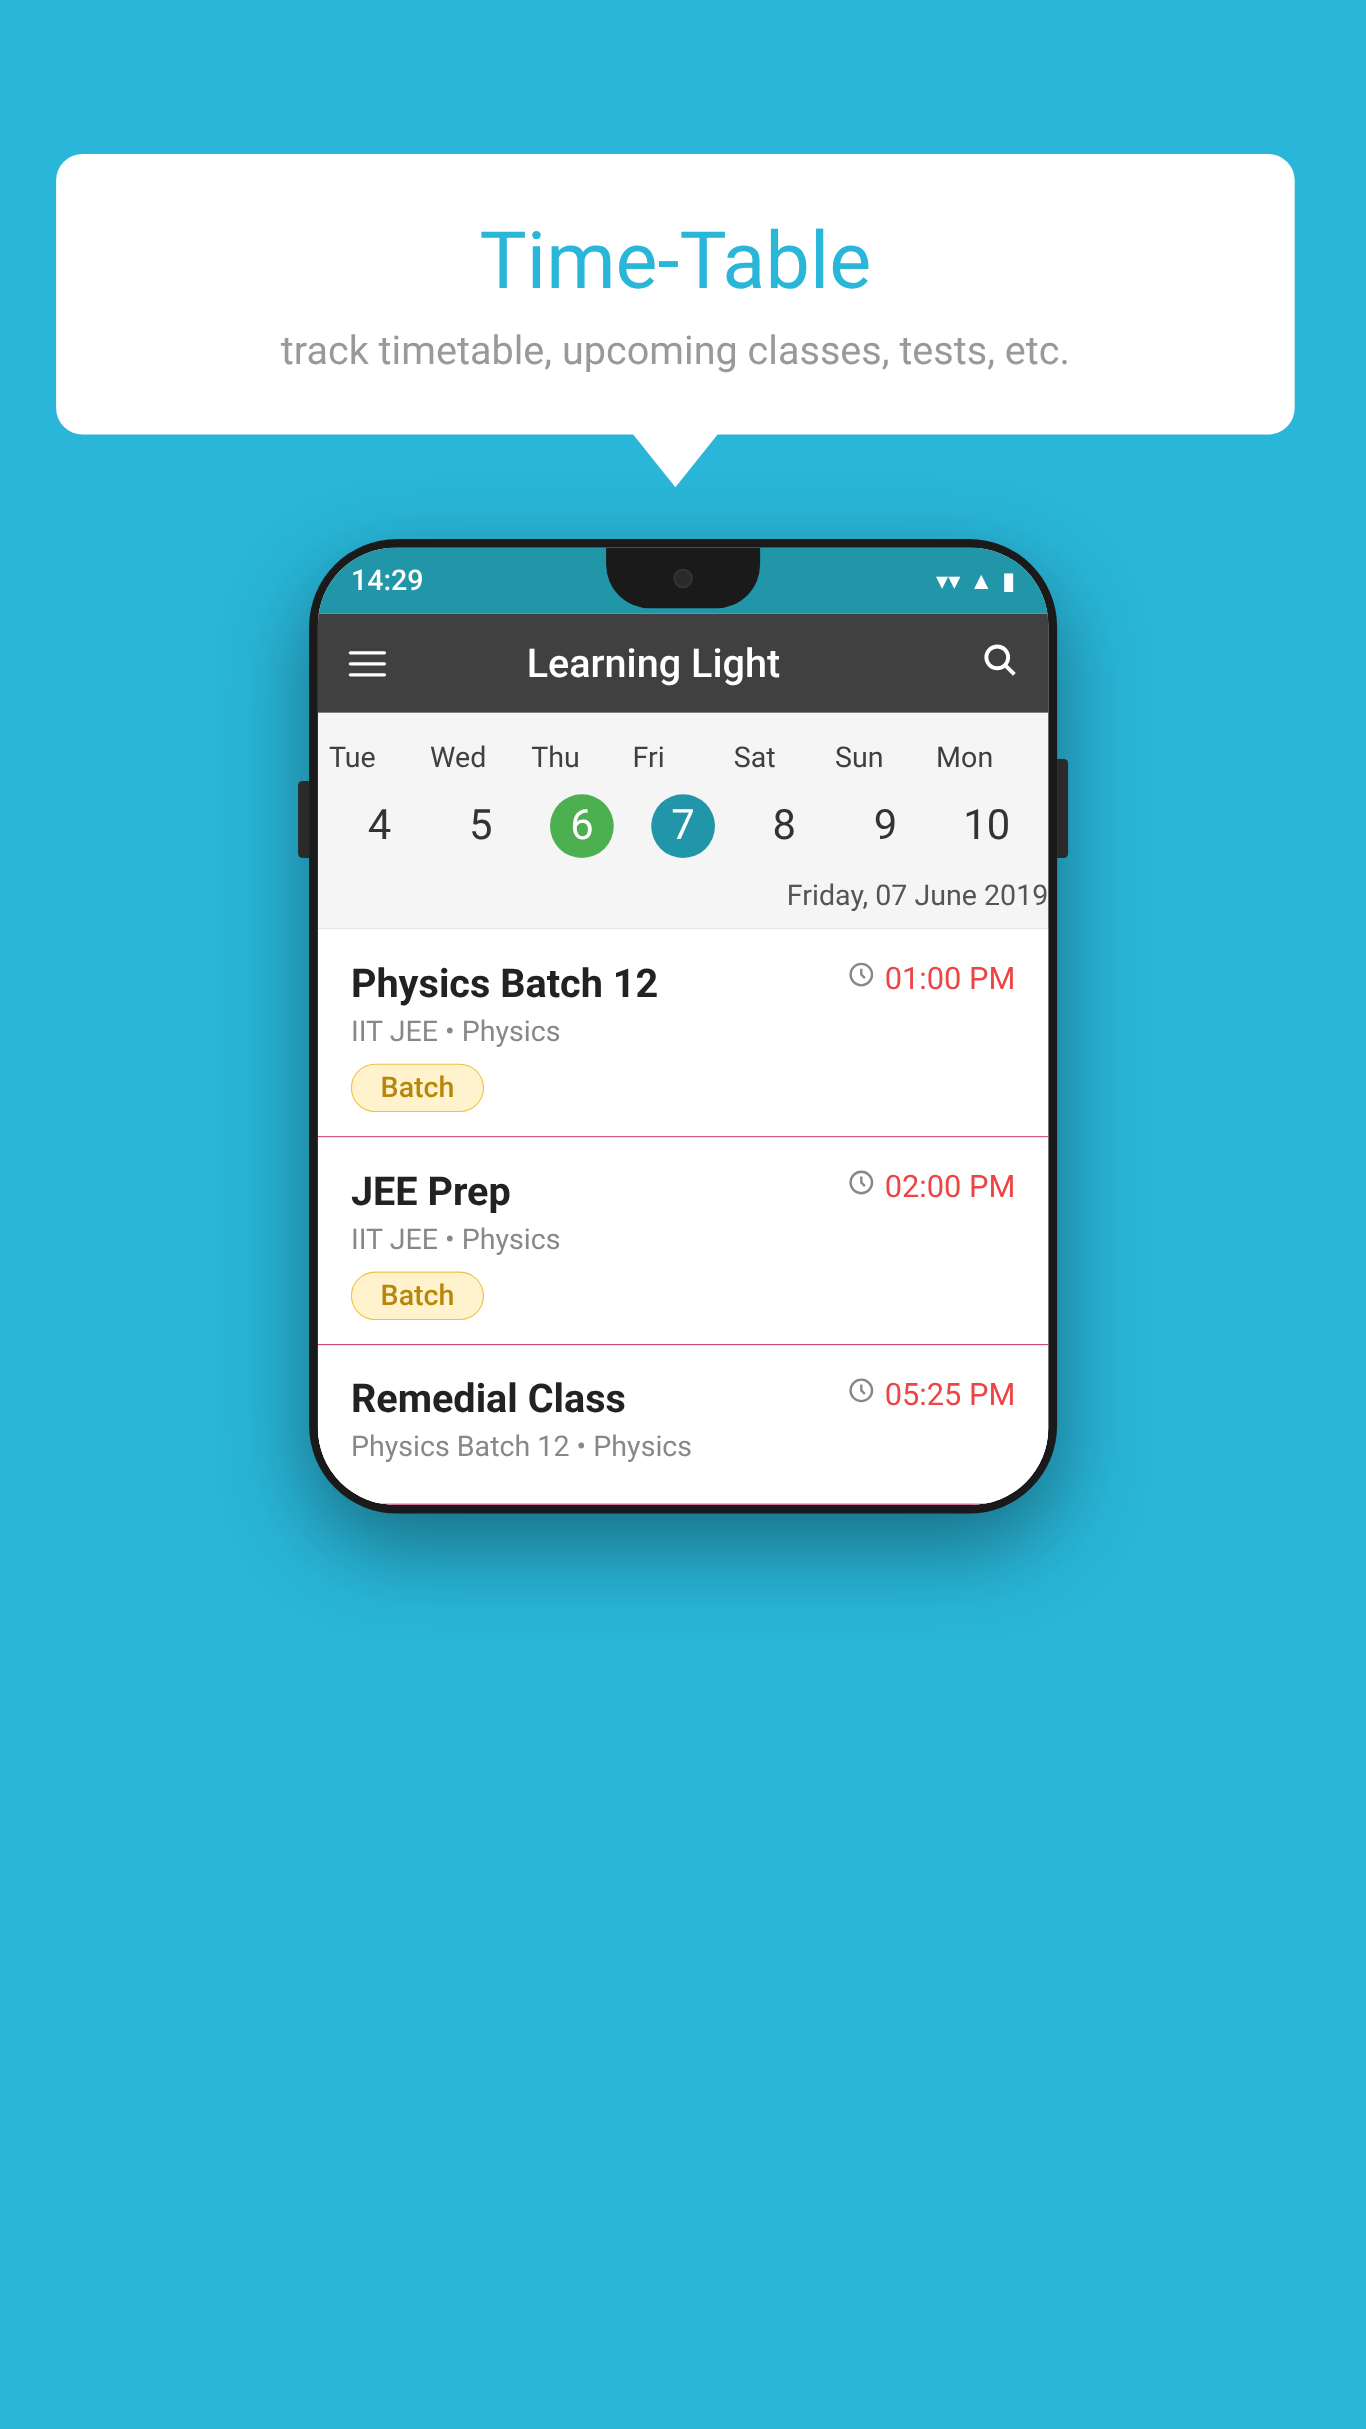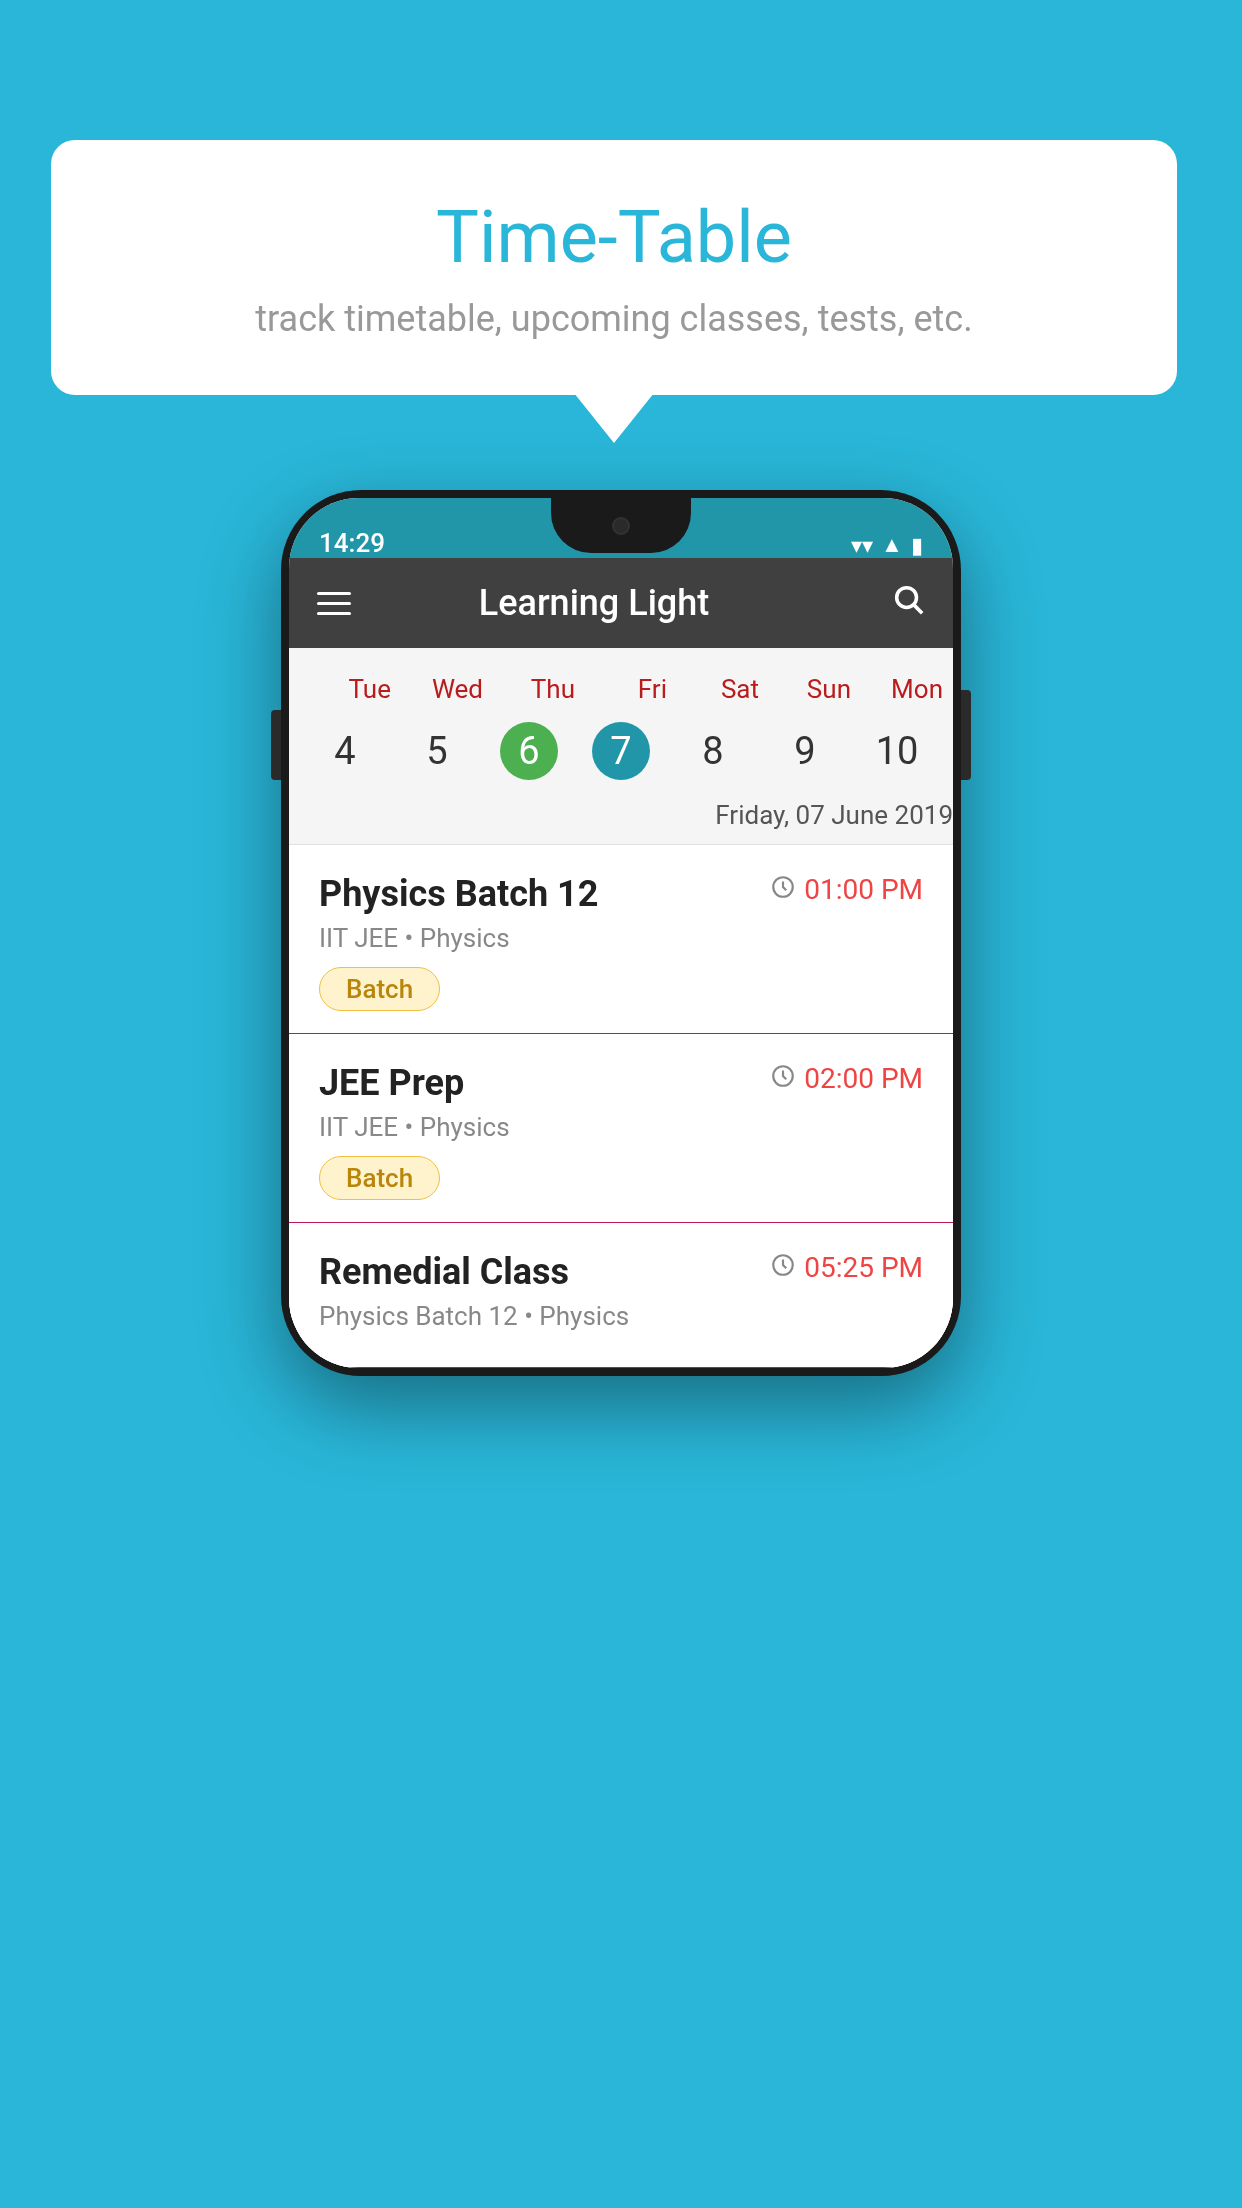--- a/index.html
+++ b/index.html
@@ -101,21 +101,21 @@
       border-radius: 70px;
       overflow: hidden;
       position: relative;
     }
 
     
     .status-bar {
       background: #2196A8;
       height: 60px;
       display: flex;
-      align-items: flex-end;
+      align-items: center;
       justify-content: space-between;
       padding: 0 30px;
       position: relative;
     }
 
     .status-time {
       color: white;
       font-size: 26px;
       font-weight: 500;
     }
@@ -200,23 +200,23 @@
       padding: 18px 0 0 0;
     }
 
     .day-headers {
       display: grid;
       grid-template-columns: repeat(7, 1fr);
       padding: 0 10px;
     }
 
     .day-header {
-      text-align: right;
-      font-size: 26px;
-      color: #b91c1c;
+      text-align: left;
+      font-size: 26px;
+      color: #404040;
       padding: 8px 0;
     }
 
     .day-numbers {
       display: grid;
       grid-template-columns: repeat(7, 1fr);
       padding: 0 10px;
     }
 
     .day-num {

